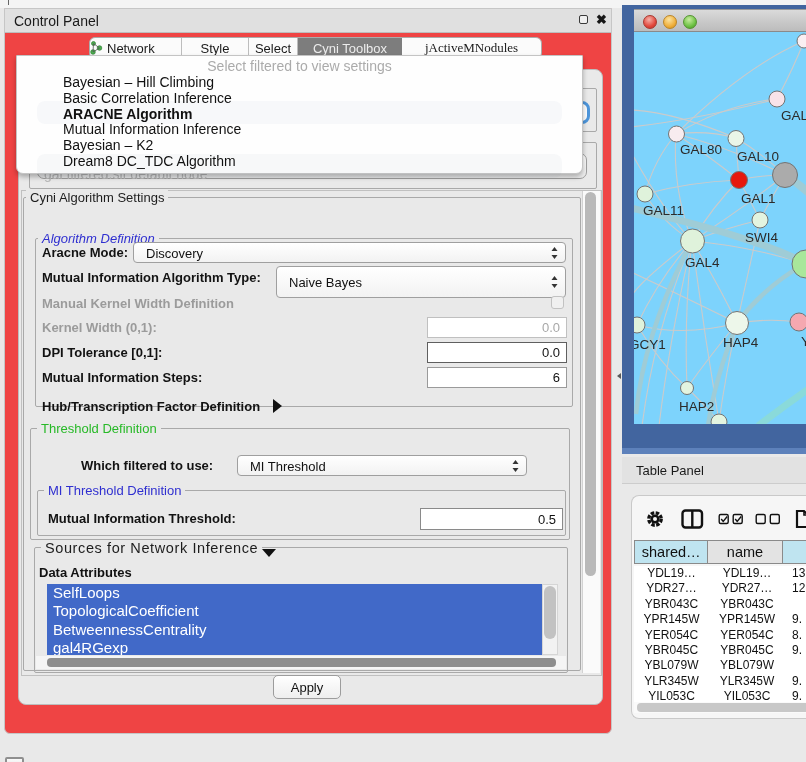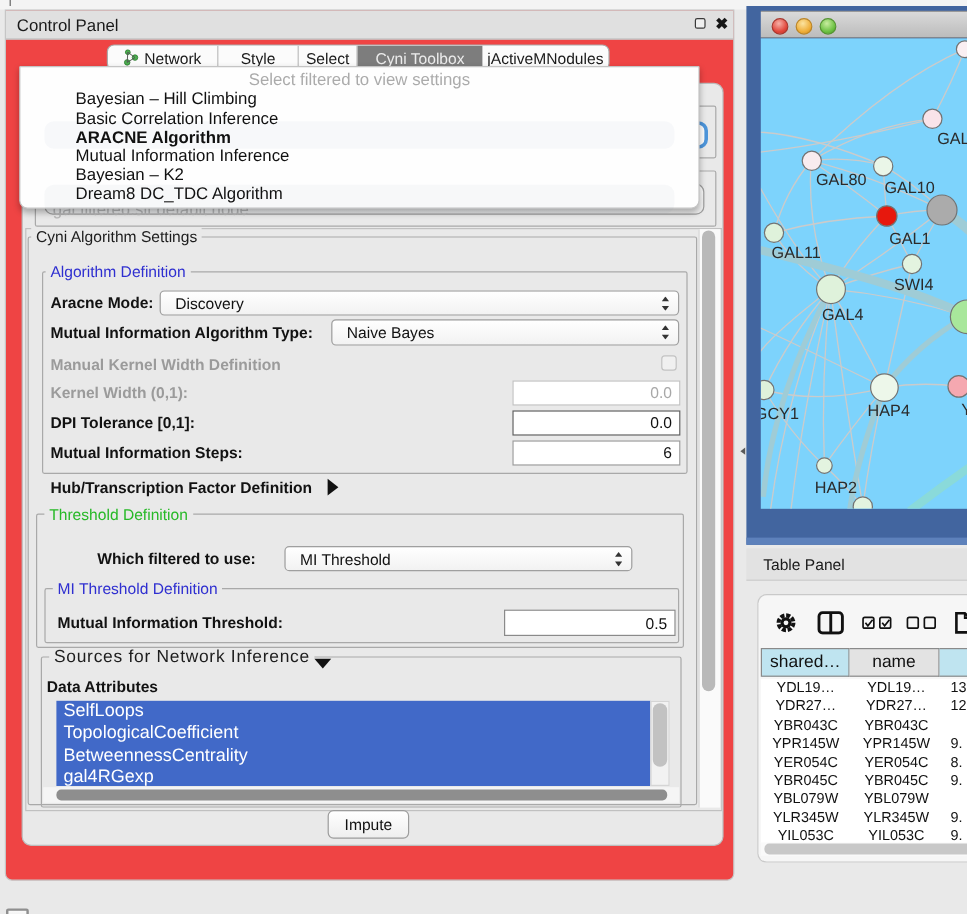--- a/index.html
+++ b/index.html
@@ -22,68 +22,68 @@
 <div class="abs" style="left:8px;top:0;width:1px;height:5px;background:#666;"></div>
 
 <div class="abs" id="cpwin" style="left:4px;top:8px;width:608px;height:726px;background:#ef4444;border:1px solid #c6c6c6;border-radius:0 0 6px 6px;box-sizing:border-box;">
 
   <div class="abs" style="left:0;top:0;width:606px;height:23px;background:#e0e0e0;border-bottom:1px solid #bdbdbd;"></div>
   <div class="abs" style="left:9px;top:4px;font-size:14px;color:#1a1a1a;">Control Panel</div>
   <div class="abs" style="left:574px;top:6px;width:9px;height:9px;border:1.8px solid #3a3a3a;border-radius:2px;box-sizing:border-box;background:#efefef;"></div>
   <div class="abs" style="left:591px;top:3px;font-size:13px;font-weight:bold;color:#161616;">✖</div>
 
   <div class="abs" id="toptabs" style="left:84px;top:28px;height:20px;border:1px solid #ababab;border-radius:6px;background:#fbfbfb;overflow:hidden;display:flex;font-size:13px;color:#1a1a1a;">
-    <div style="width:91px;border-right:1px solid #bdbdbd;display:flex;align-items:center;justify-content:center;gap:4px;"><svg width="13" height="14" viewBox="0 0 13 14">
+    <div style="width:91px;border-right:1px solid #bdbdbd;display:flex;align-items:center;gap:4px;"><svg width="13" height="14" viewBox="0 0 13 14">
           <circle cx="3.5" cy="2.5" r="2" fill="#4caf50" stroke="#2e7d32" stroke-width="0.7"></circle>
           <circle cx="3" cy="11" r="2.3" fill="#4caf50" stroke="#2e7d32" stroke-width="0.7"></circle>
           <circle cx="9.5" cy="7" r="2.3" fill="#4caf50" stroke="#2e7d32" stroke-width="0.7"></circle>
           <path d="M3.5 2.5 L3 11 M3.5 2.5 L9.5 7 M3 11 L9.5 7" stroke="#555" stroke-width="0.8" fill="none"></path>
         </svg>Network</div>
     <div style="width:66px;border-right:1px solid #bdbdbd;display:flex;align-items:center;justify-content:center;">Style</div>
     <div style="width:48px;border-right:1px solid #bdbdbd;display:flex;align-items:center;justify-content:center;">Select</div>
     <div style="width:104px;background:#7d7d7d;color:#ececec;display:flex;align-items:center;justify-content:center;">Cyni Toolbox</div>
-    <div style="width:105px;display:flex;align-items:center;justify-content:center;">jActiveMNodules</div>
+    <div style="width:139px;display:flex;align-items:center;justify-content:center;font-family:Liberation Serif, serif;">jActiveMNodules</div>
   </div>
 
   <div class="abs" style="left:13px;top:60px;width:583px;height:634px;border:1px solid #bdbdbd;border-radius:8px;background:#e9e9e9;"></div>
 
   <div class="abs etch" style="left:24px;top:79px;width:566px;height:42px;"></div>
   <div class="abs" style="left:96px;top:92px;width:489px;height:23px;border:3px solid #4d95da;border-radius:8px;background:#fdfdfd;box-sizing:border-box;"></div>
 
   <div class="abs etch" style="left:24px;top:133px;width:566px;height:45px;"></div>
   <div class="abs" style="left:32px;top:144px;width:550px;height:26px;border:1.5px solid #9e9e9e;border-radius:7px;background:linear-gradient(#fdfdfd,#eeeeee);box-sizing:border-box;"></div>
 
   <div class="abs" style="left:16px;top:181px;width:579px;height:484px;border:1px solid #c0c0c0;background:#e9e9e9;"></div>
 
   <div class="abs" style="left:577px;top:182px;width:17px;height:482px;background:#fafafa;border-left:1px solid #d2d2d2;"></div>
   <div class="abs" style="left:580px;top:183px;width:11px;height:384px;background:#b9b9b9;border-radius:6px;"></div>
 
   <div class="abs etch" style="left:18px;top:188px;width:556px;height:472px;">
     <div class="gtitle" style="left:2px;">Cyni Algorithm Settings</div>
 
-    <div class="abs etch" style="left:11px;top:28px;width:536px;height:167px;">
+    <div class="abs etch" style="left:11px;top:40px;width:536px;height:167px;font-style:italic;">
       <div class="gtitle" style="left:2px;color:#2f2fd0;">Algorithm Definition</div>
     </div>
   </div>
 
-  <div class="abs" style="left:268px;top:666px;width:66px;height:22px;background:linear-gradient(#ffffff,#eeeeee);border:1px solid #9c9c9c;border-radius:5px;font-size:13px;color:#111;display:flex;align-items:center;justify-content:center;">Impute</div>
+  <div class="abs" style="left:268px;top:666px;width:66px;height:22px;background:linear-gradient(#ffffff,#eeeeee);border:1px solid #9c9c9c;border-radius:5px;font-size:13px;color:#111;display:flex;align-items:center;justify-content:center;">Apply</div>
 
 </div>
 
 <div class="lbl" style="left:42px;top:245px;">Aracne Mode:</div>
 <div class="combo" style="left:133px;top:242px;width:433px;height:21px;">
     <span class="ctext">Discovery</span>
     <svg class="carr" viewBox="0 0 7 12">
       <path d="M3.5 0 L6.5 4 L0.5 4 Z" fill="#333"></path>
       <path d="M3.5 12 L6.5 8 L0.5 8 Z" fill="#333"></path>
     </svg>
   </div>
 
 <div class="lbl" style="left:42px;top:270px;">Mutual Information Algorithm Type:</div>
-<div class="combo" style="left:276px;top:266px;width:290px;height:22px;">
+<div class="combo" style="left:276px;top:266px;width:290px;height:32px;">
     <span class="ctext">Naive Bayes</span>
     <svg class="carr" viewBox="0 0 7 12">
       <path d="M3.5 0 L6.5 4 L0.5 4 Z" fill="#333"></path>
       <path d="M3.5 12 L6.5 8 L0.5 8 Z" fill="#333"></path>
     </svg>
   </div>
 
 <div class="lbl dis" style="left:42px;top:296px;">Manual Kernel Width Definition</div>
 <div class="abs" style="left:551px;top:296px;width:13px;height:13px;background:#f0f0f0;border:1px solid #c2c2c2;border-radius:3px;box-sizing:border-box;"></div>
 

